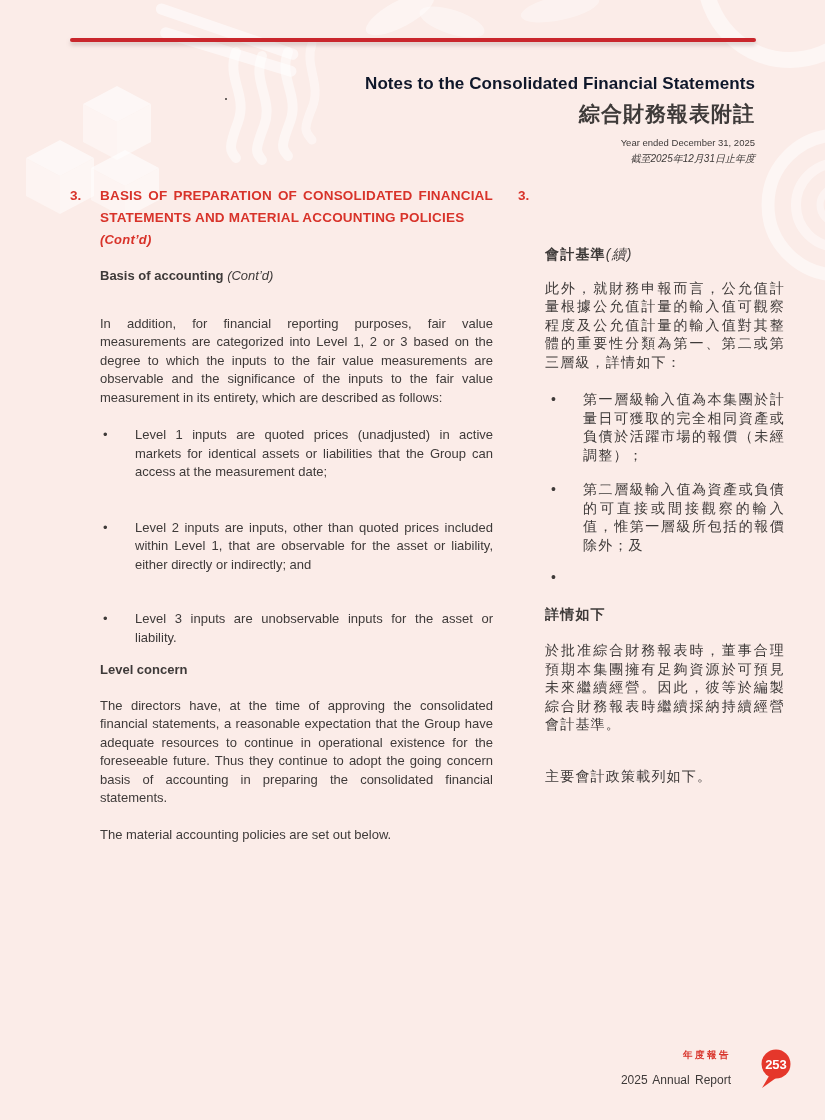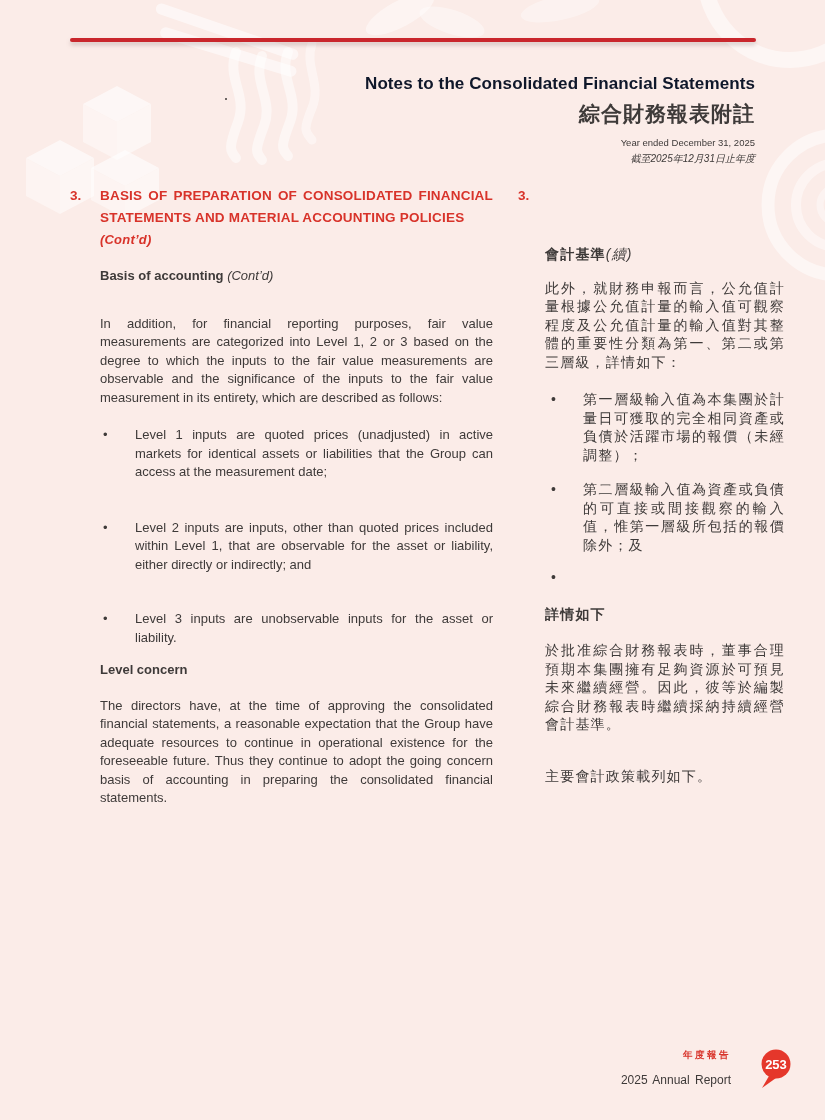--- a/index.html
+++ b/index.html
@@ -146,20 +146,21 @@
         <span class="bm">•</span>
         <p class="bt justify">Level 2 inputs are inputs, other than quoted prices included within Level 1, that are observable for the asset or liability, either directly or indirectly; and</p>
       </div>
       <div class="bullet en-b3">
         <span class="bm">•</span>
         <p class="bt justify">Level 3 inputs are unobservable inputs for the asset or liability.</p>
       </div>
 
       <p class="sub en-gc">Level concern</p>
       <p class="justify en-p2">The directors have, at the time of approving the consolidated financial statements, a reasonable expectation that the Group have adequate resources to continue in operational existence for the foreseeable future. Thus they continue to adopt the going concern basis of accounting in preparing the consolidated financial statements.</p>
+      <p class="en-p3">The material accounting policies are set out below.</p>
     </div>
   </section>
 
   <section class="col col-zh">
     <div class="sec-head">
       <span class="num">3.</span>
     </div>
     <div class="body-zh">
       <p class="sub zh-sub"><b>會計基準</b><i>(續)</i></p>
       <p class="justify zh-p1">此外，就財務申報而言，公允值計量根據公允值計量的輸入值可觀察程度及公允值計量的輸入值對其整體的重要性分類為第一、第二或第三層級，詳情如下：</p>

